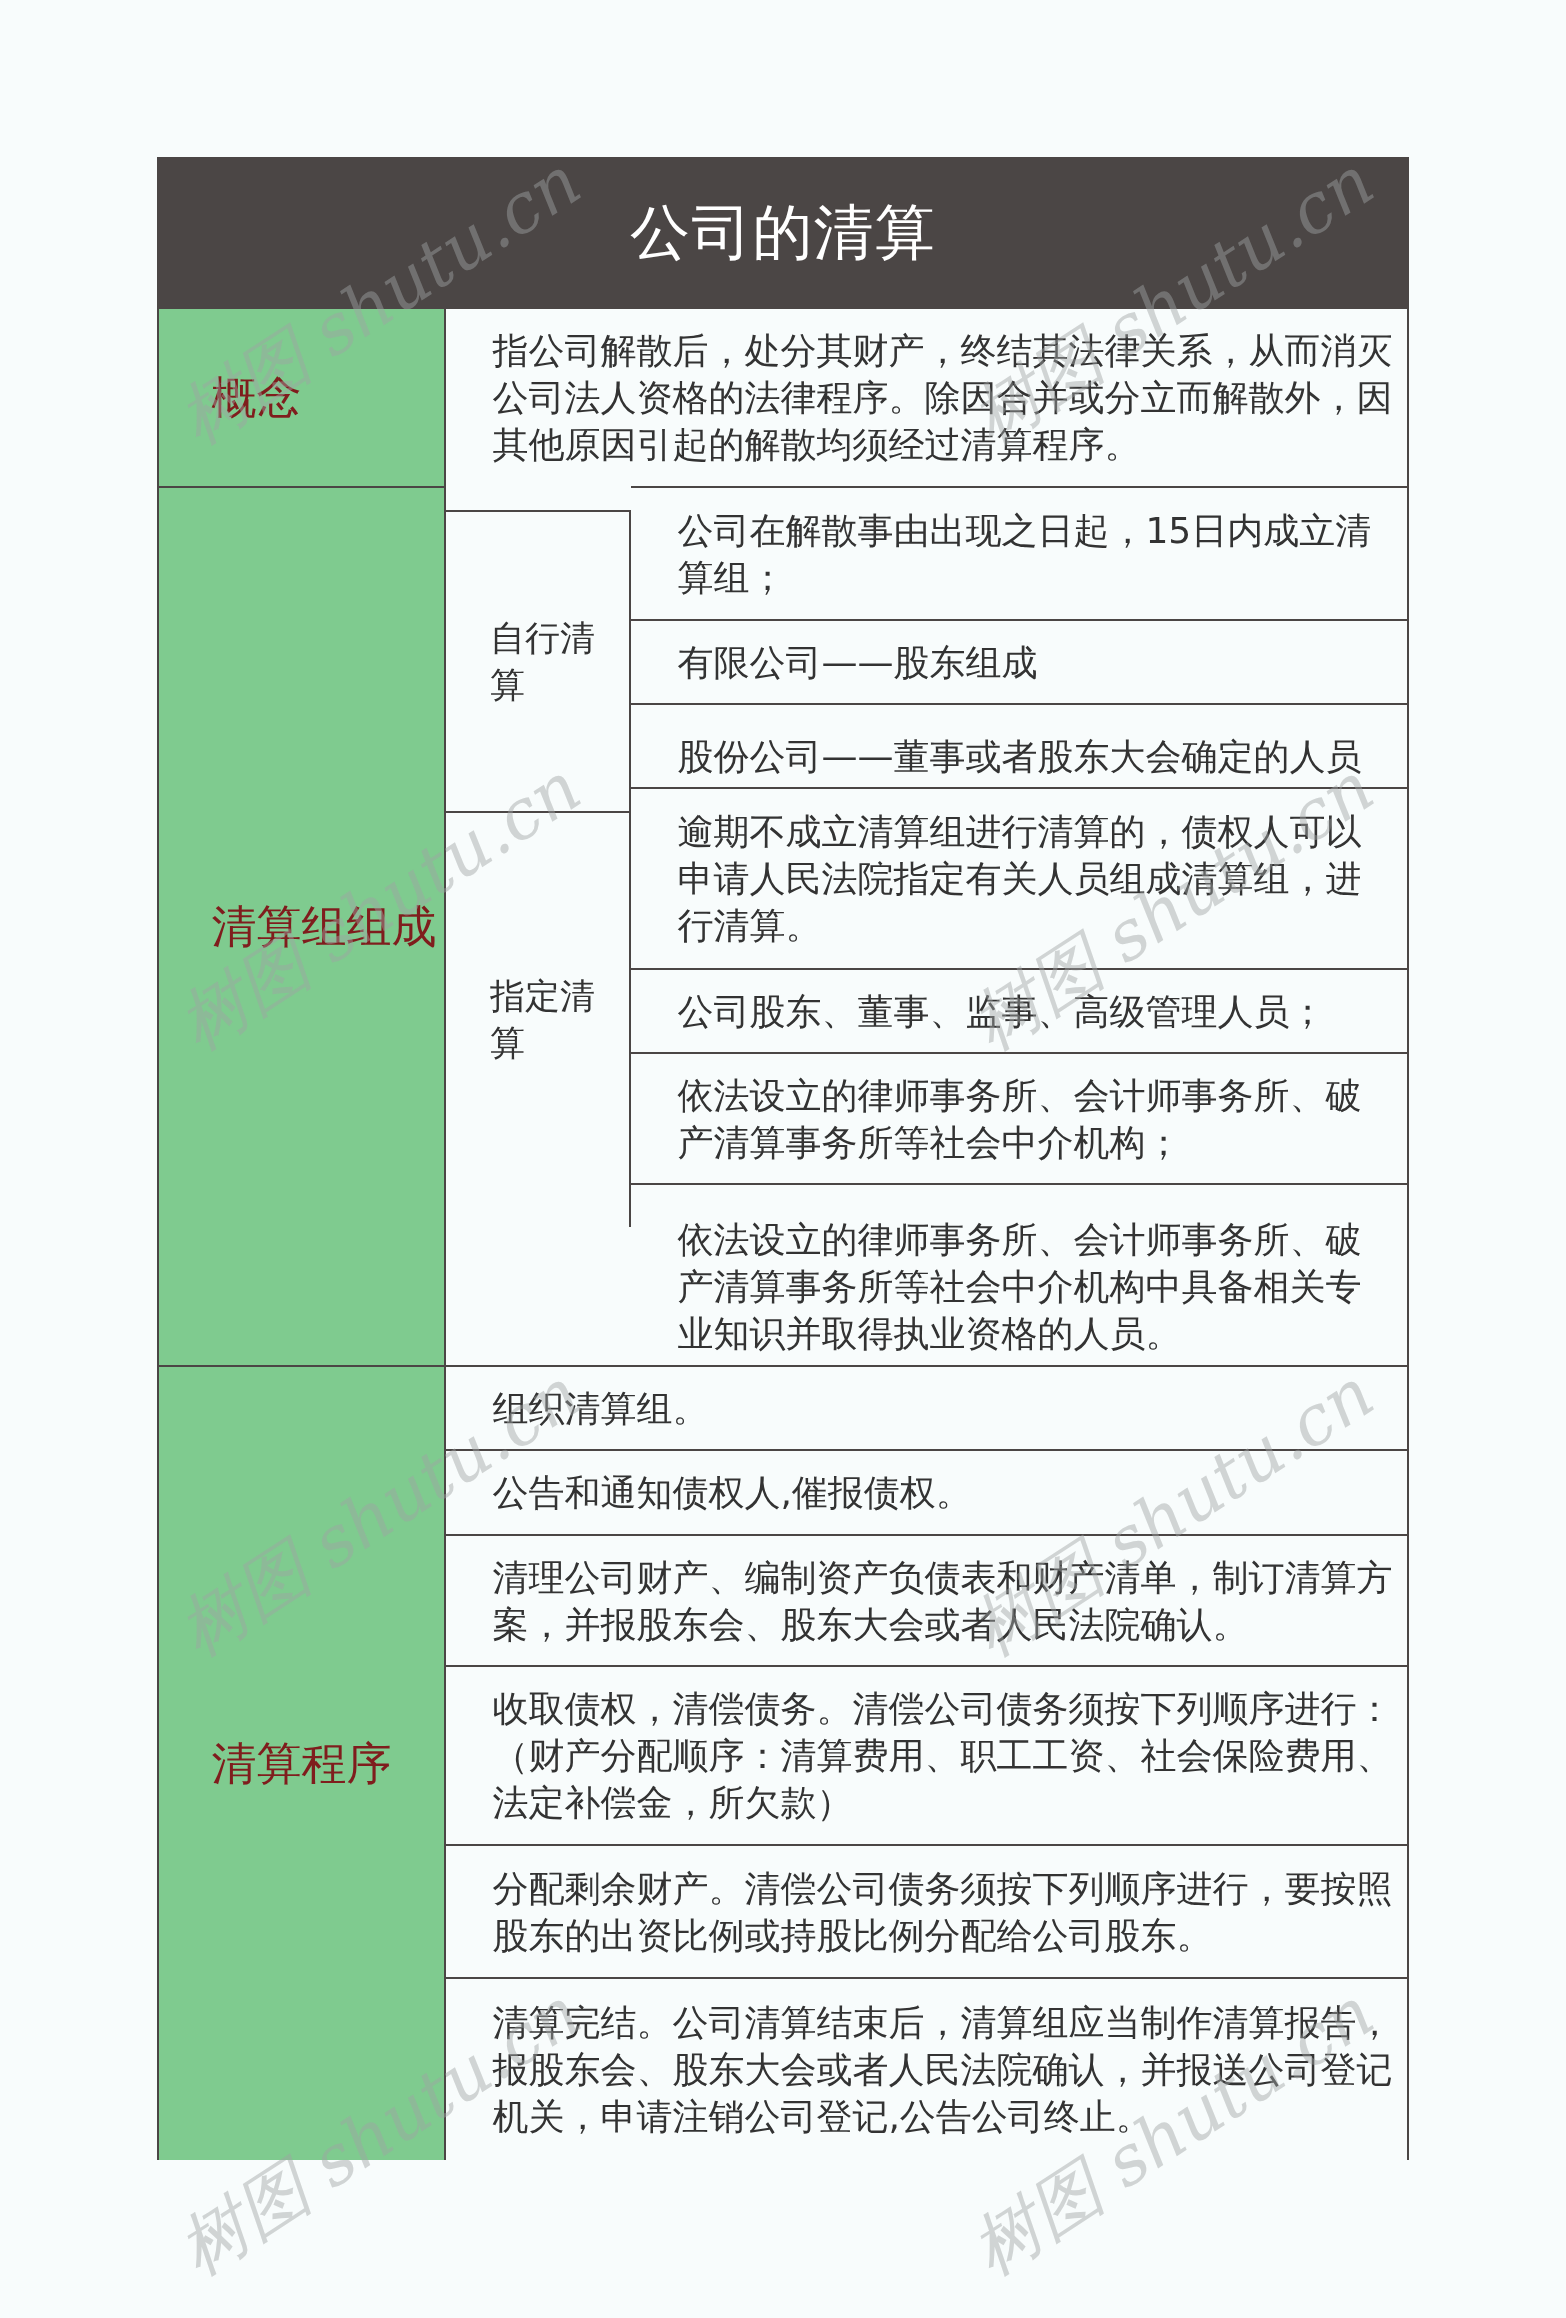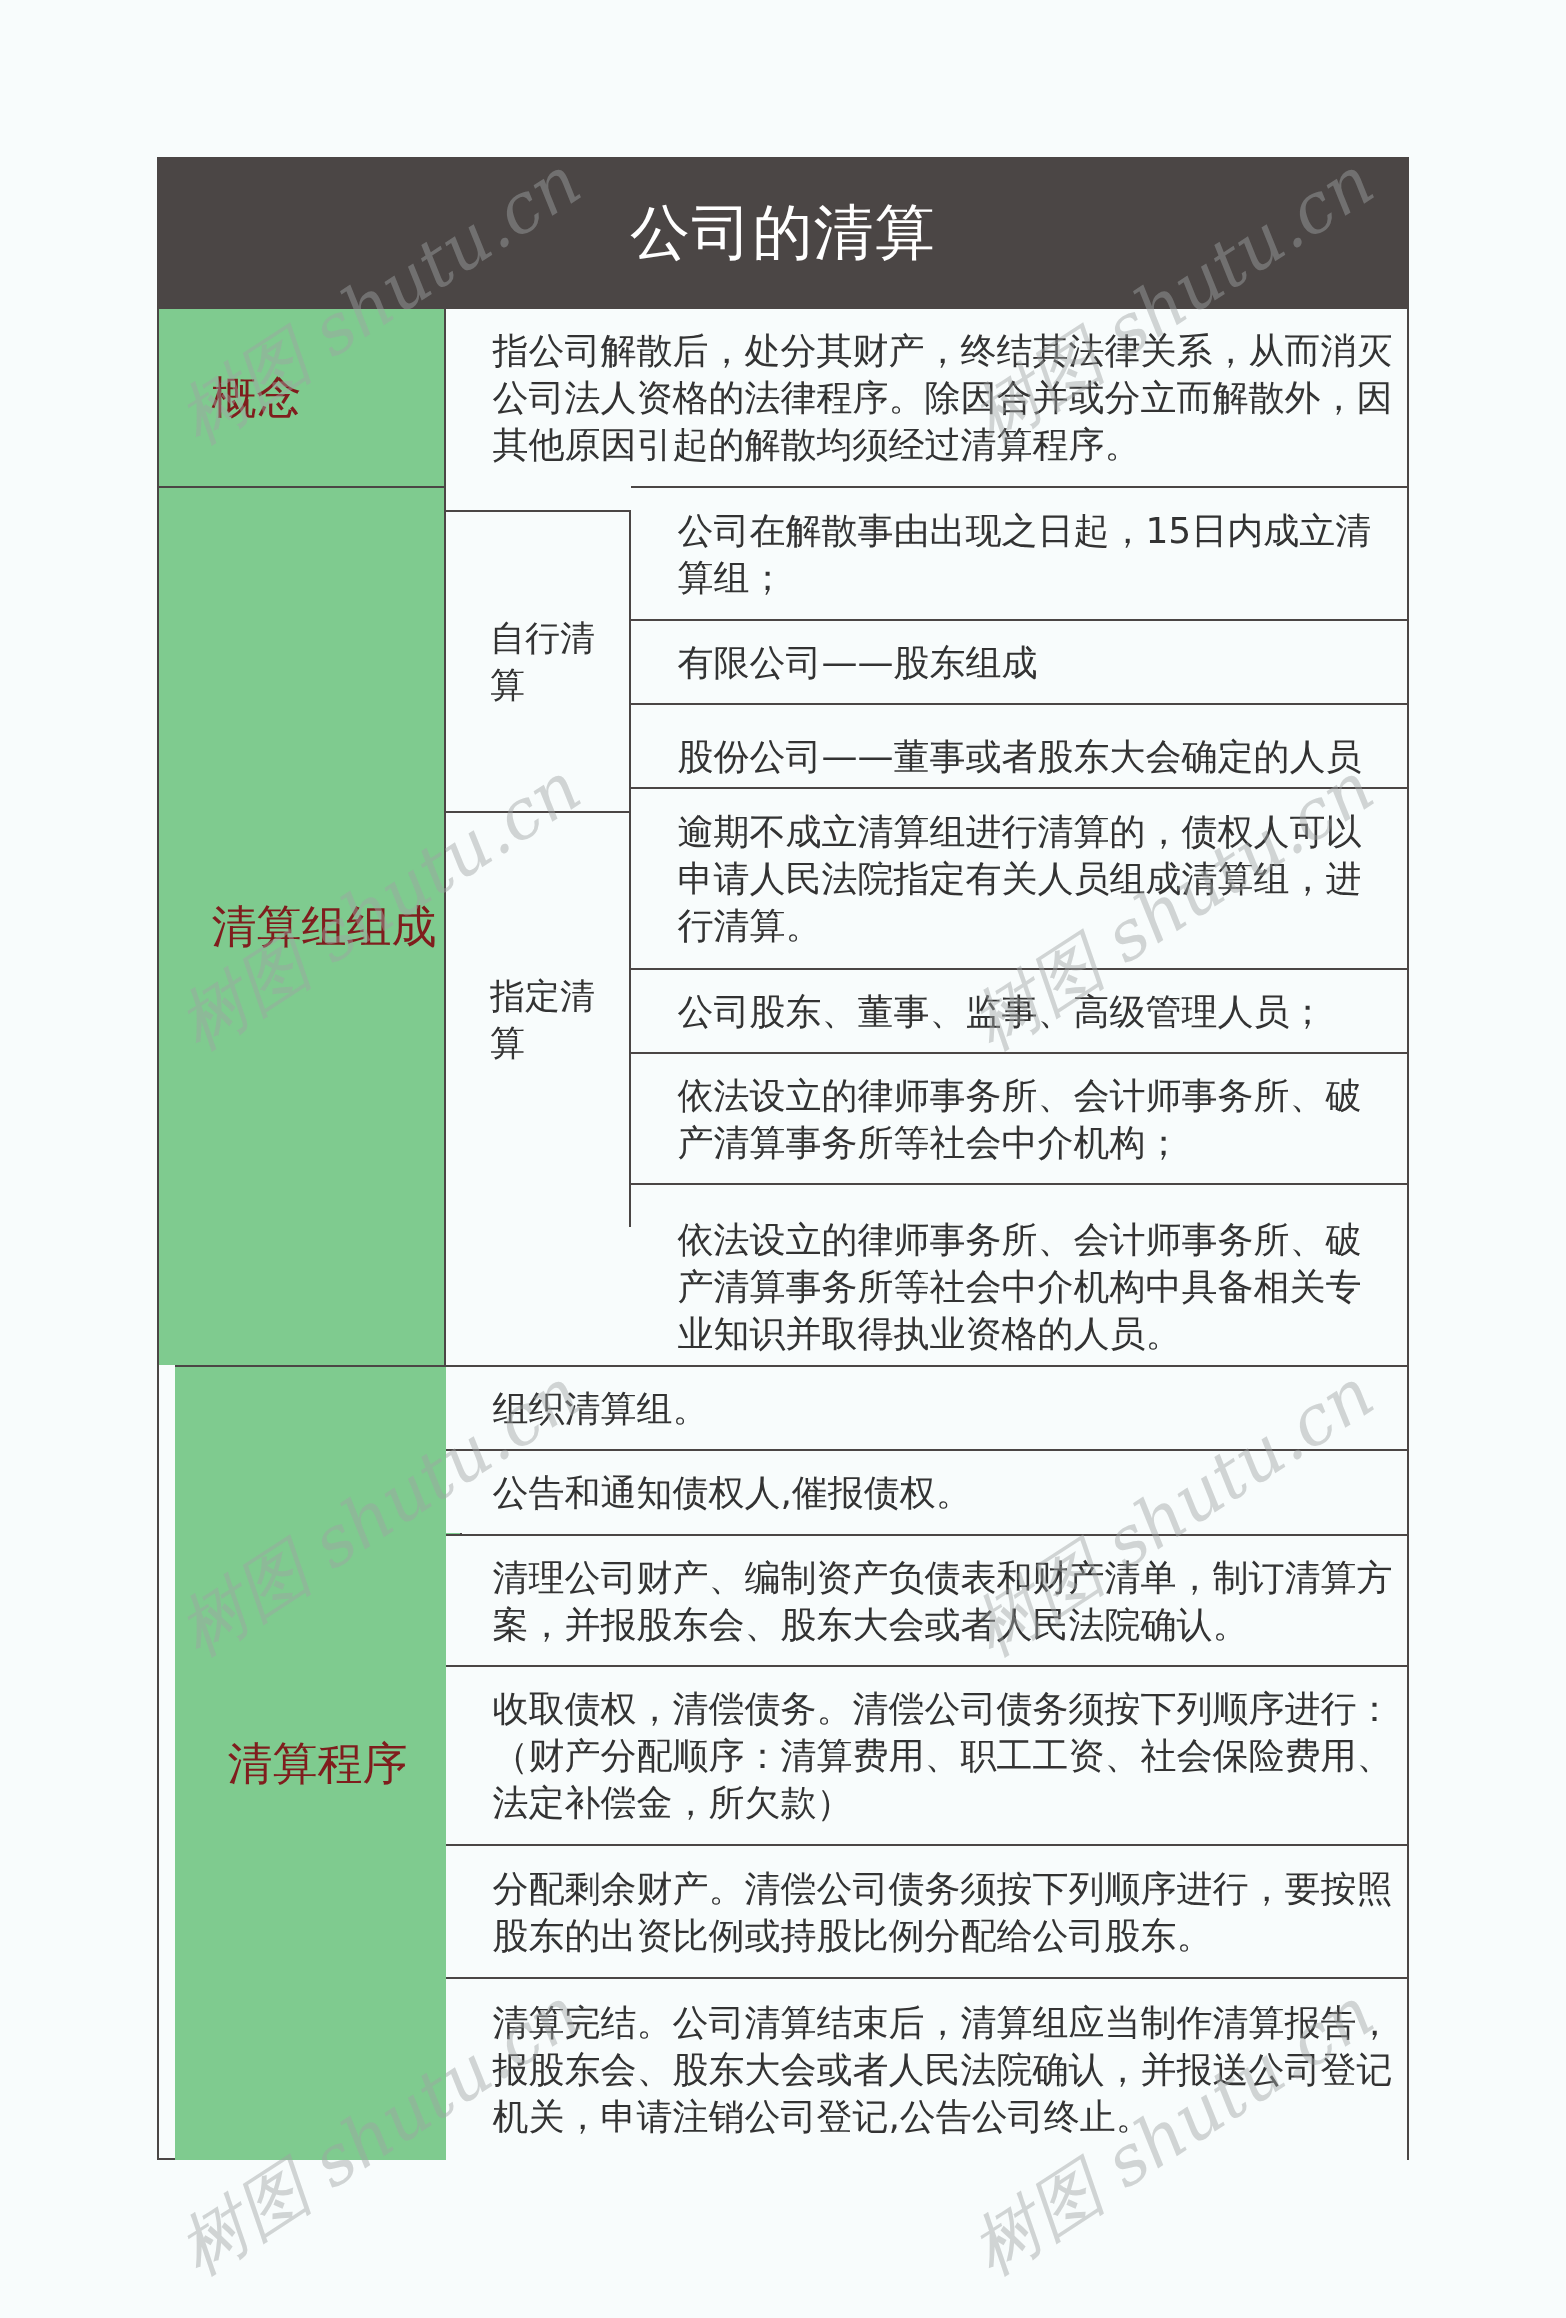--- a/index.html
+++ b/index.html
@@ -72,21 +72,21 @@
   <div class="cell content" style="left:472px;top:809px;right:0;height:84px;">
     <span class="text">公司股东、董事、监事、高级管理人员；</span>
   </div>
   <div class="cell content" style="left:472px;top:893px;right:0;height:131px;">
     <span class="text">依法设立的律师事务所、会计师事务所、破产清算事务所等社会中介机构；</span>
   </div>
   <div class="cell content" style="left:472px;top:1024px;right:0;height:204px;">
     <span class="text">依法设立的律师事务所、会计师事务所、破产清算事务所等社会中介机构中具备相关专业知识并取得执业资格的人员。</span>
   </div>
 
-  <div class="cell green" style="left:16px;top:1206px;width:287px;height:795px;">
+  <div class="cell green" style="left:0;top:1206px;width:287px;height:795px;">
     <span class="label">清算程序</span>
   </div>
   <div class="cell content" style="left:287px;top:1206px;right:0;height:84px;">
     <span class="text">组织清算组。</span>
   </div>
   <div class="cell content" style="left:287px;top:1290px;right:0;height:84px;">
     <span class="text">公告和通知债权人,催报债权。</span>
   </div>
   <div class="cell content" style="left:287px;top:1375px;right:0;height:132px;">
     <span class="text">清理公司财产、编制资产负债表和财产清单，制订清算方案，并报股东会、股东大会或者人民法院确认。</span>

